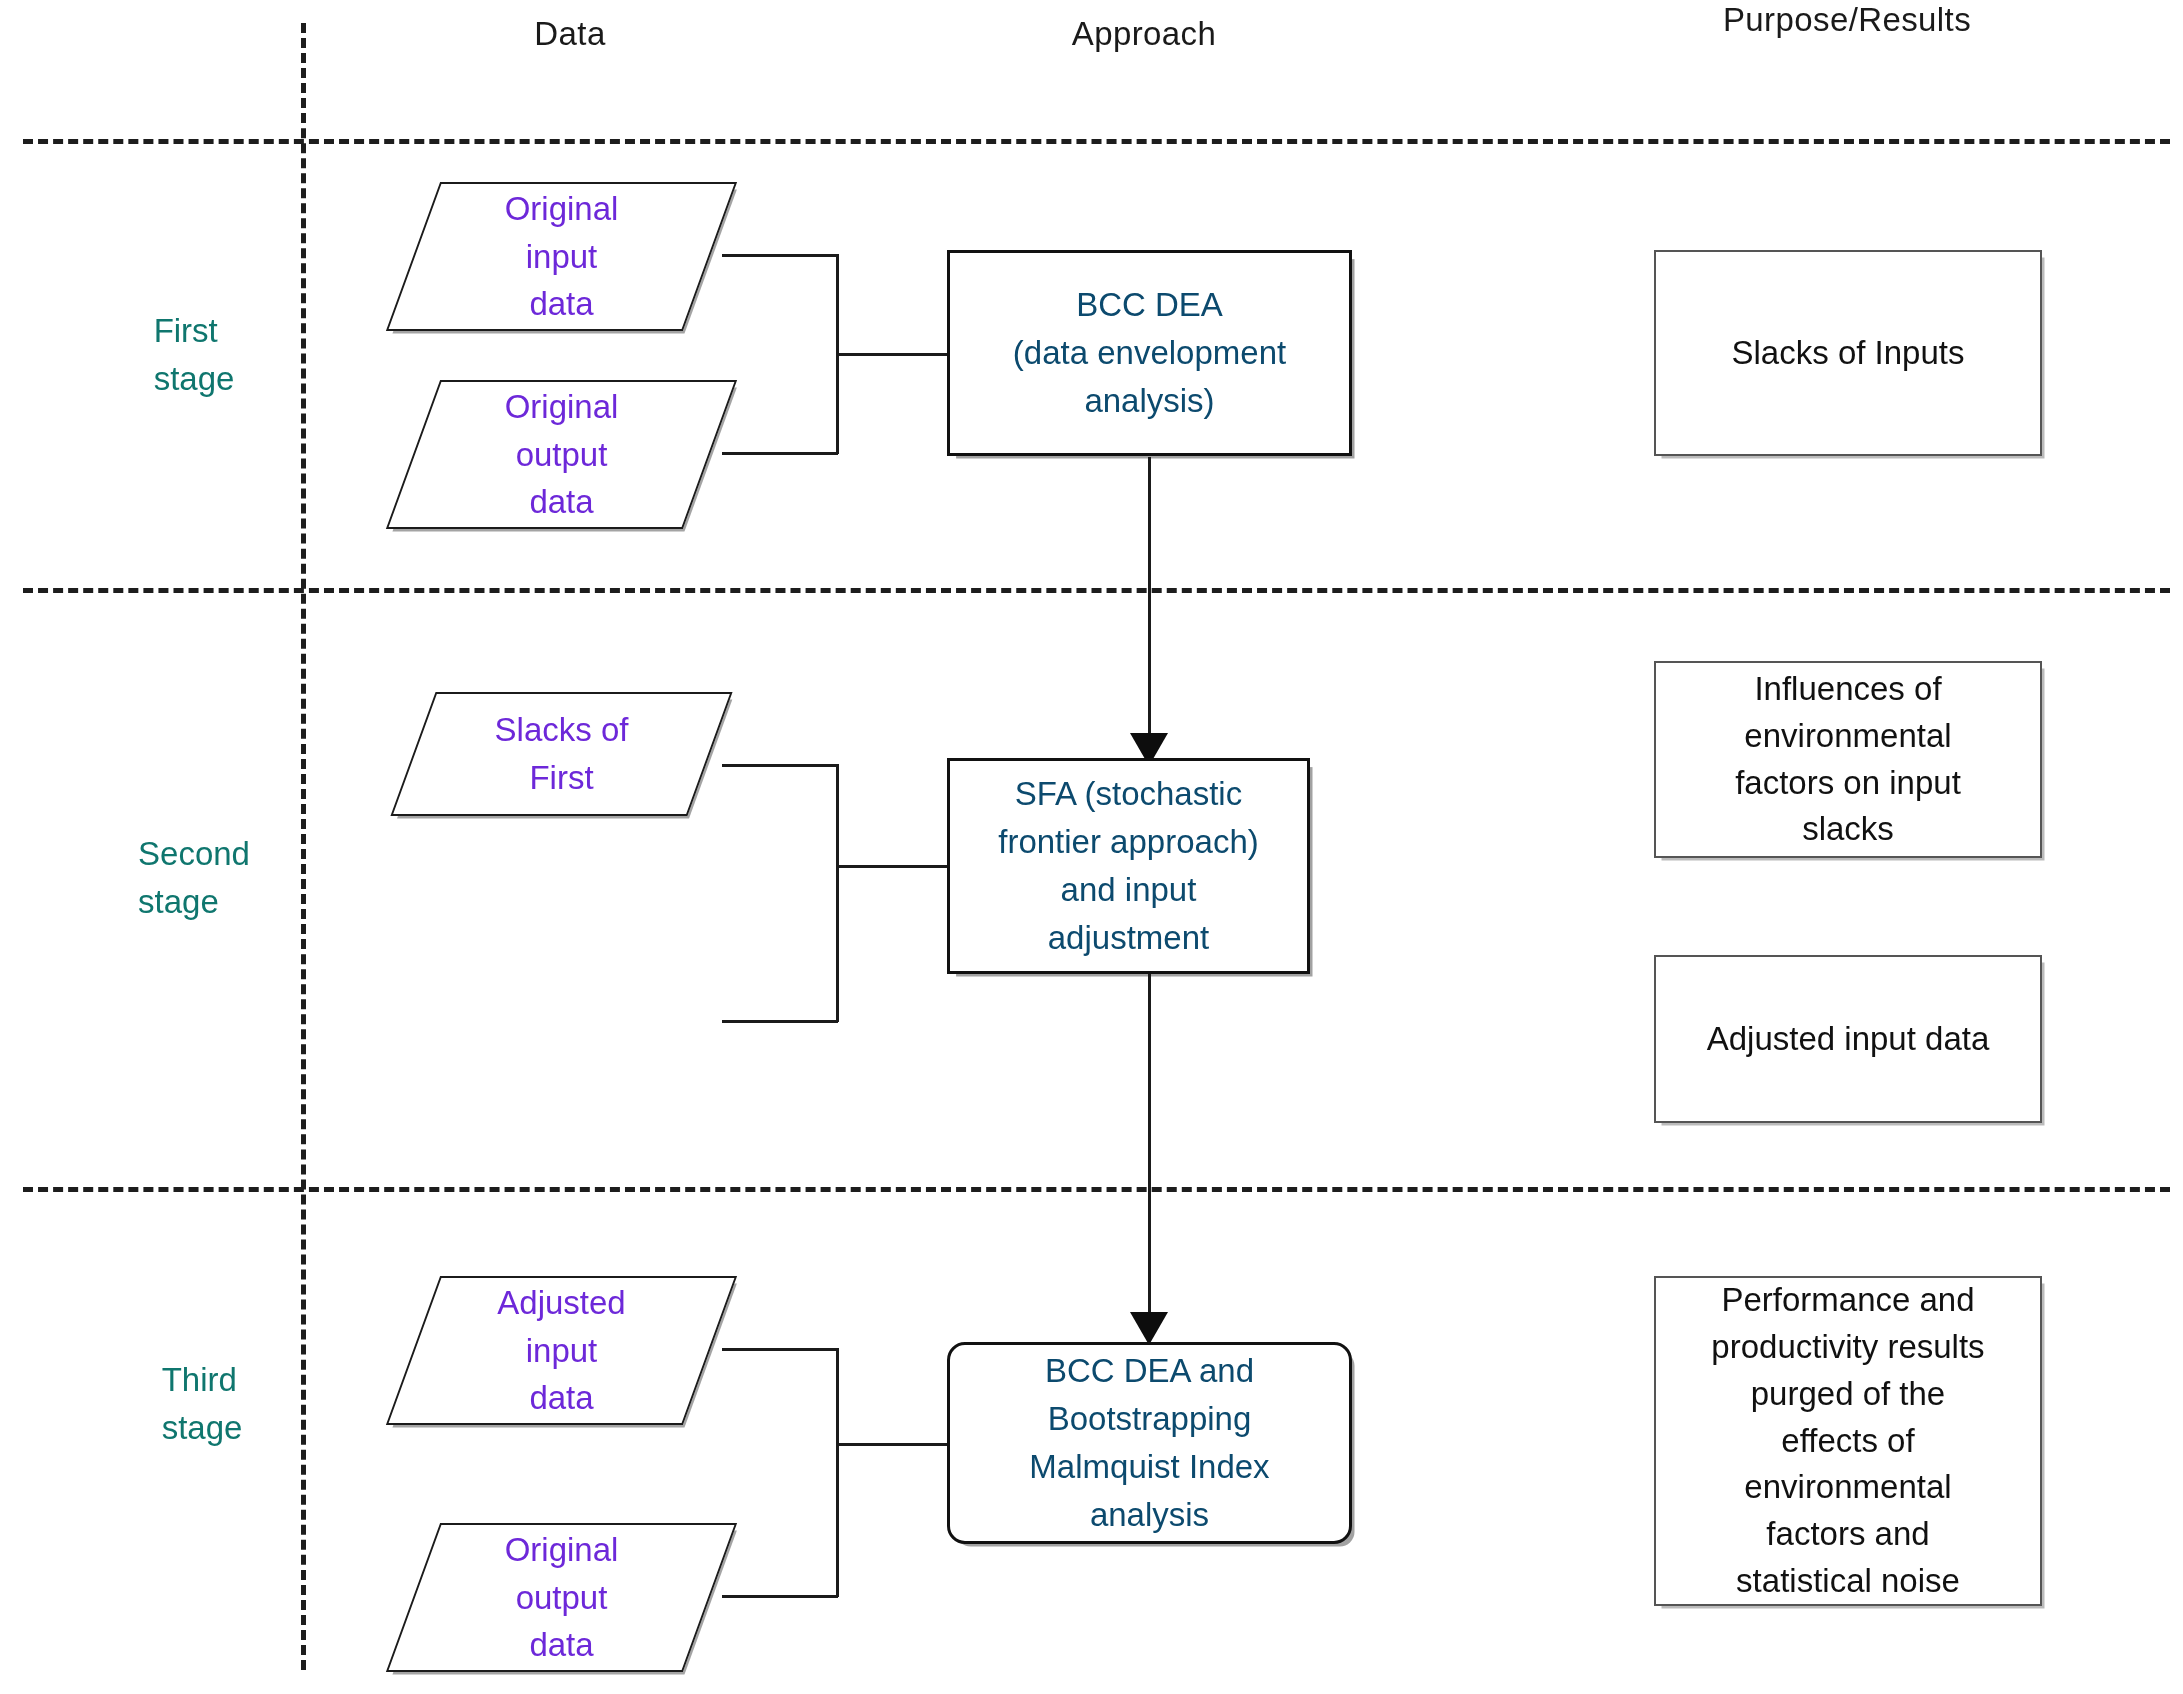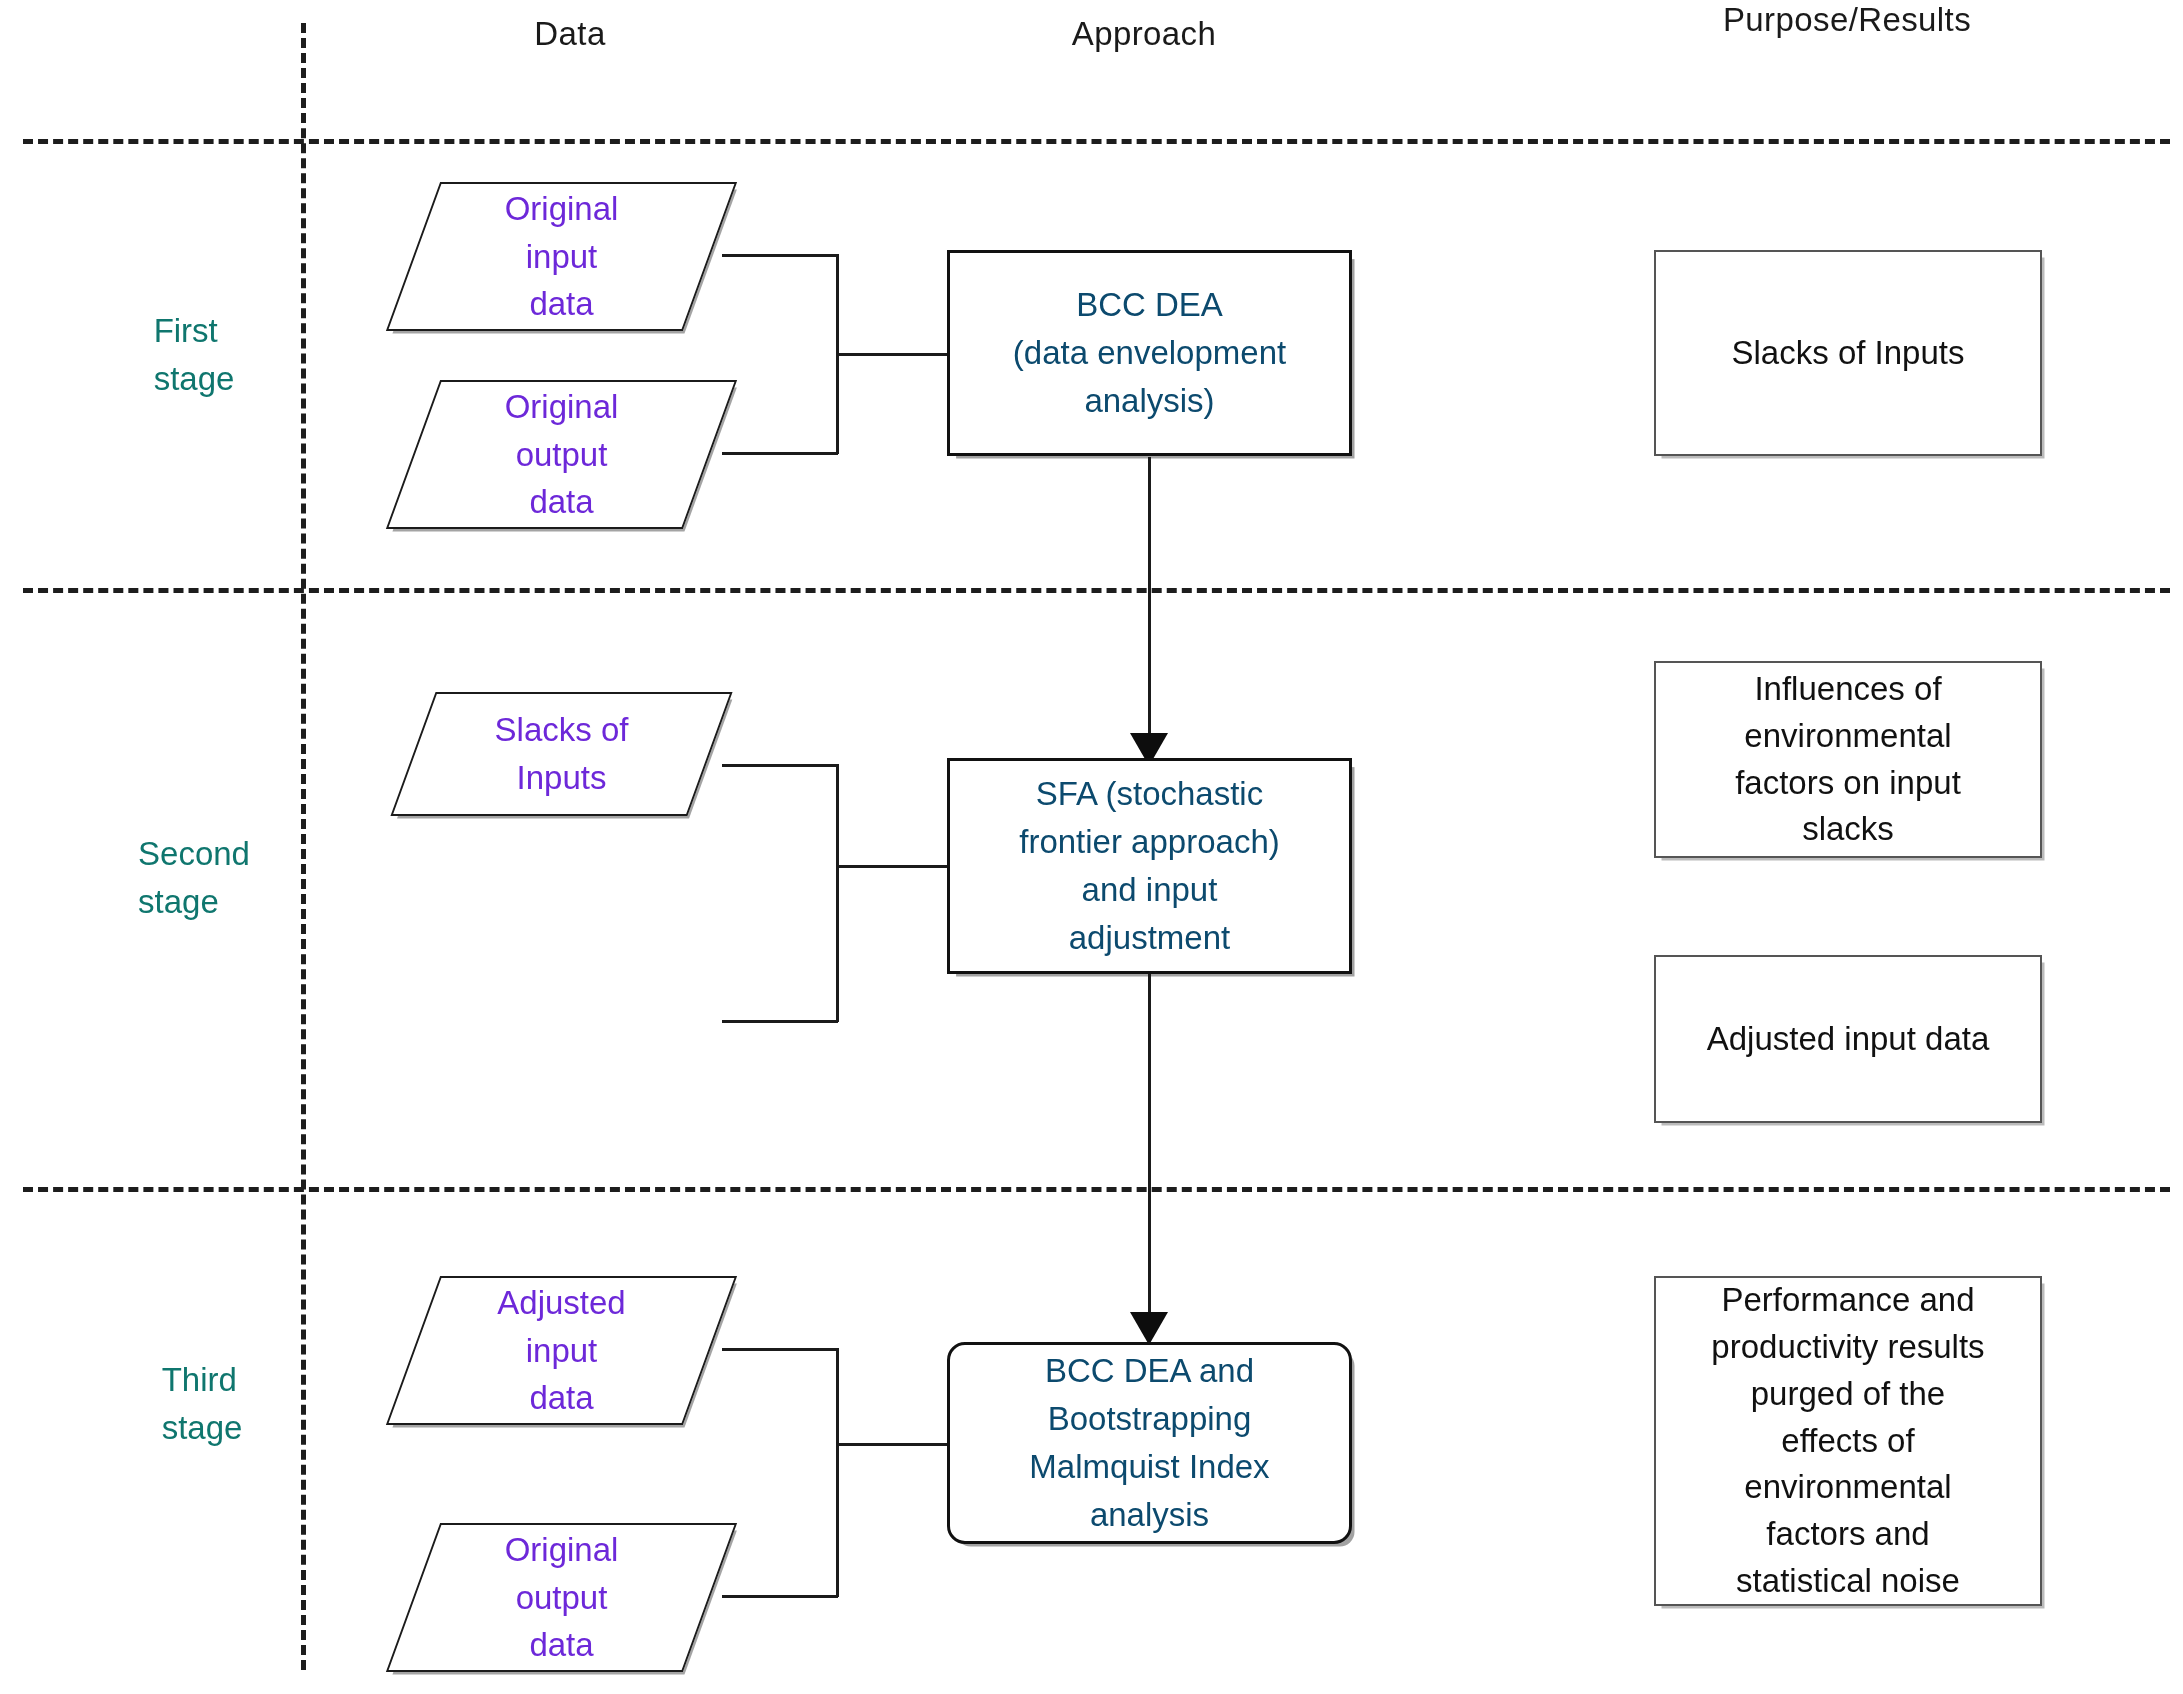--- a/index.html
+++ b/index.html
@@ -188,31 +188,31 @@
 analysis)</div>
 
   <div class="rbox" style="left:1654px; top:250px; width:388px; height:206px;">Slacks of Inputs</div>
 
   <div class="vline" style="left:1148px; top:457px; height:282px;"></div>
   <div class="arrow-down" style="left:1130px; top:733px;"></div>
 
   <div class="para" style="left:413px; top:692px; width:297px; height:124px;">
     <div class="shape"></div>
     <div class="txt">Slacks of
-Inputs</div>
+First</div>
   </div>
 
 
   <div class="hline" style="left:722px; top:764px; width:116px;"></div>
   <div class="hline" style="left:722px; top:1020px; width:116px;"></div>
   <div class="vline" style="left:836px; top:764px; height:258px;"></div>
   <div class="hline" style="left:836px; top:865px; width:173px;"></div>
   <div class="arrow-right" style="left:1007px; top:848px;"></div>
 
-  <div class="box" style="left:947px; top:758px; width:405px; height:216px;">SFA (stochastic
+  <div class="box" style="left:947px; top:758px; width:363px; height:216px;">SFA (stochastic
 frontier approach)
 and input
 adjustment</div>
 
   <div class="rbox" style="left:1654px; top:661px; width:388px; height:197px;">Influences of
 environmental
 factors on input
 slacks</div>
 
   <div class="rbox" style="left:1654px; top:955px; width:388px; height:168px;">Adjusted input data</div>

